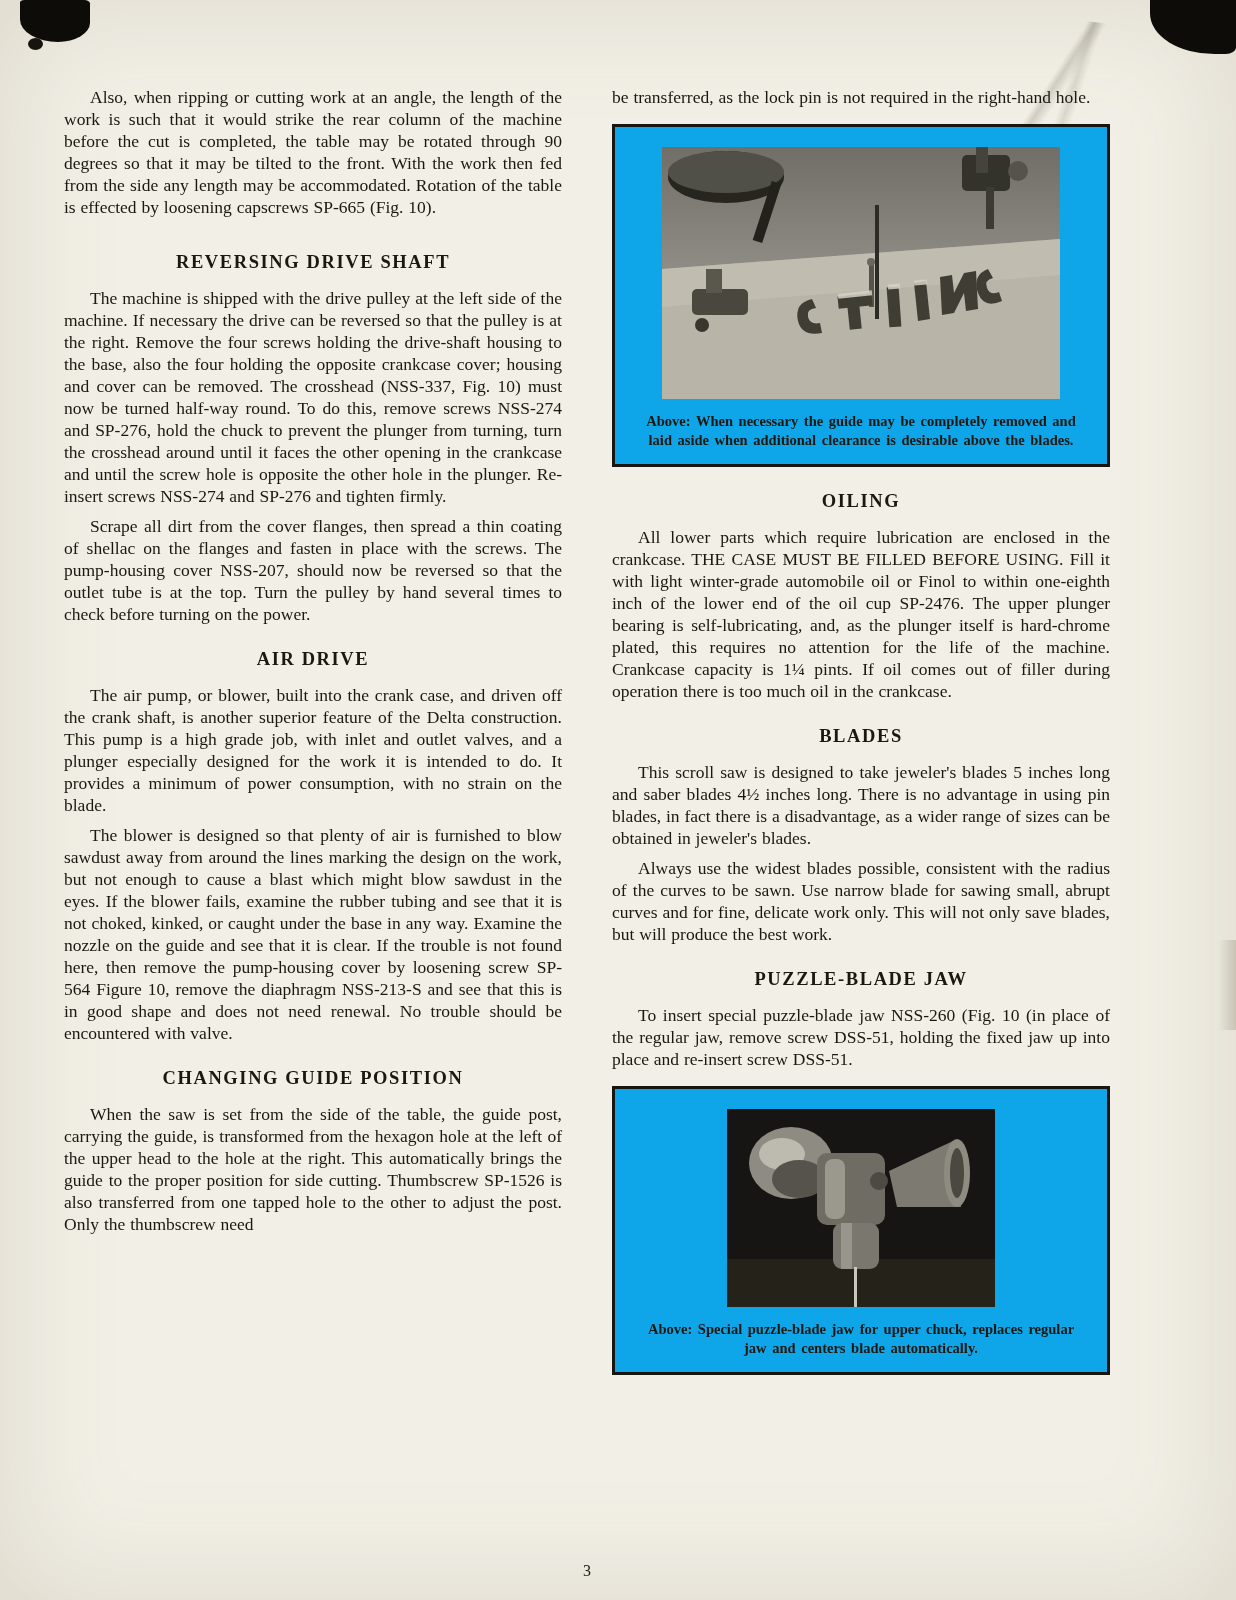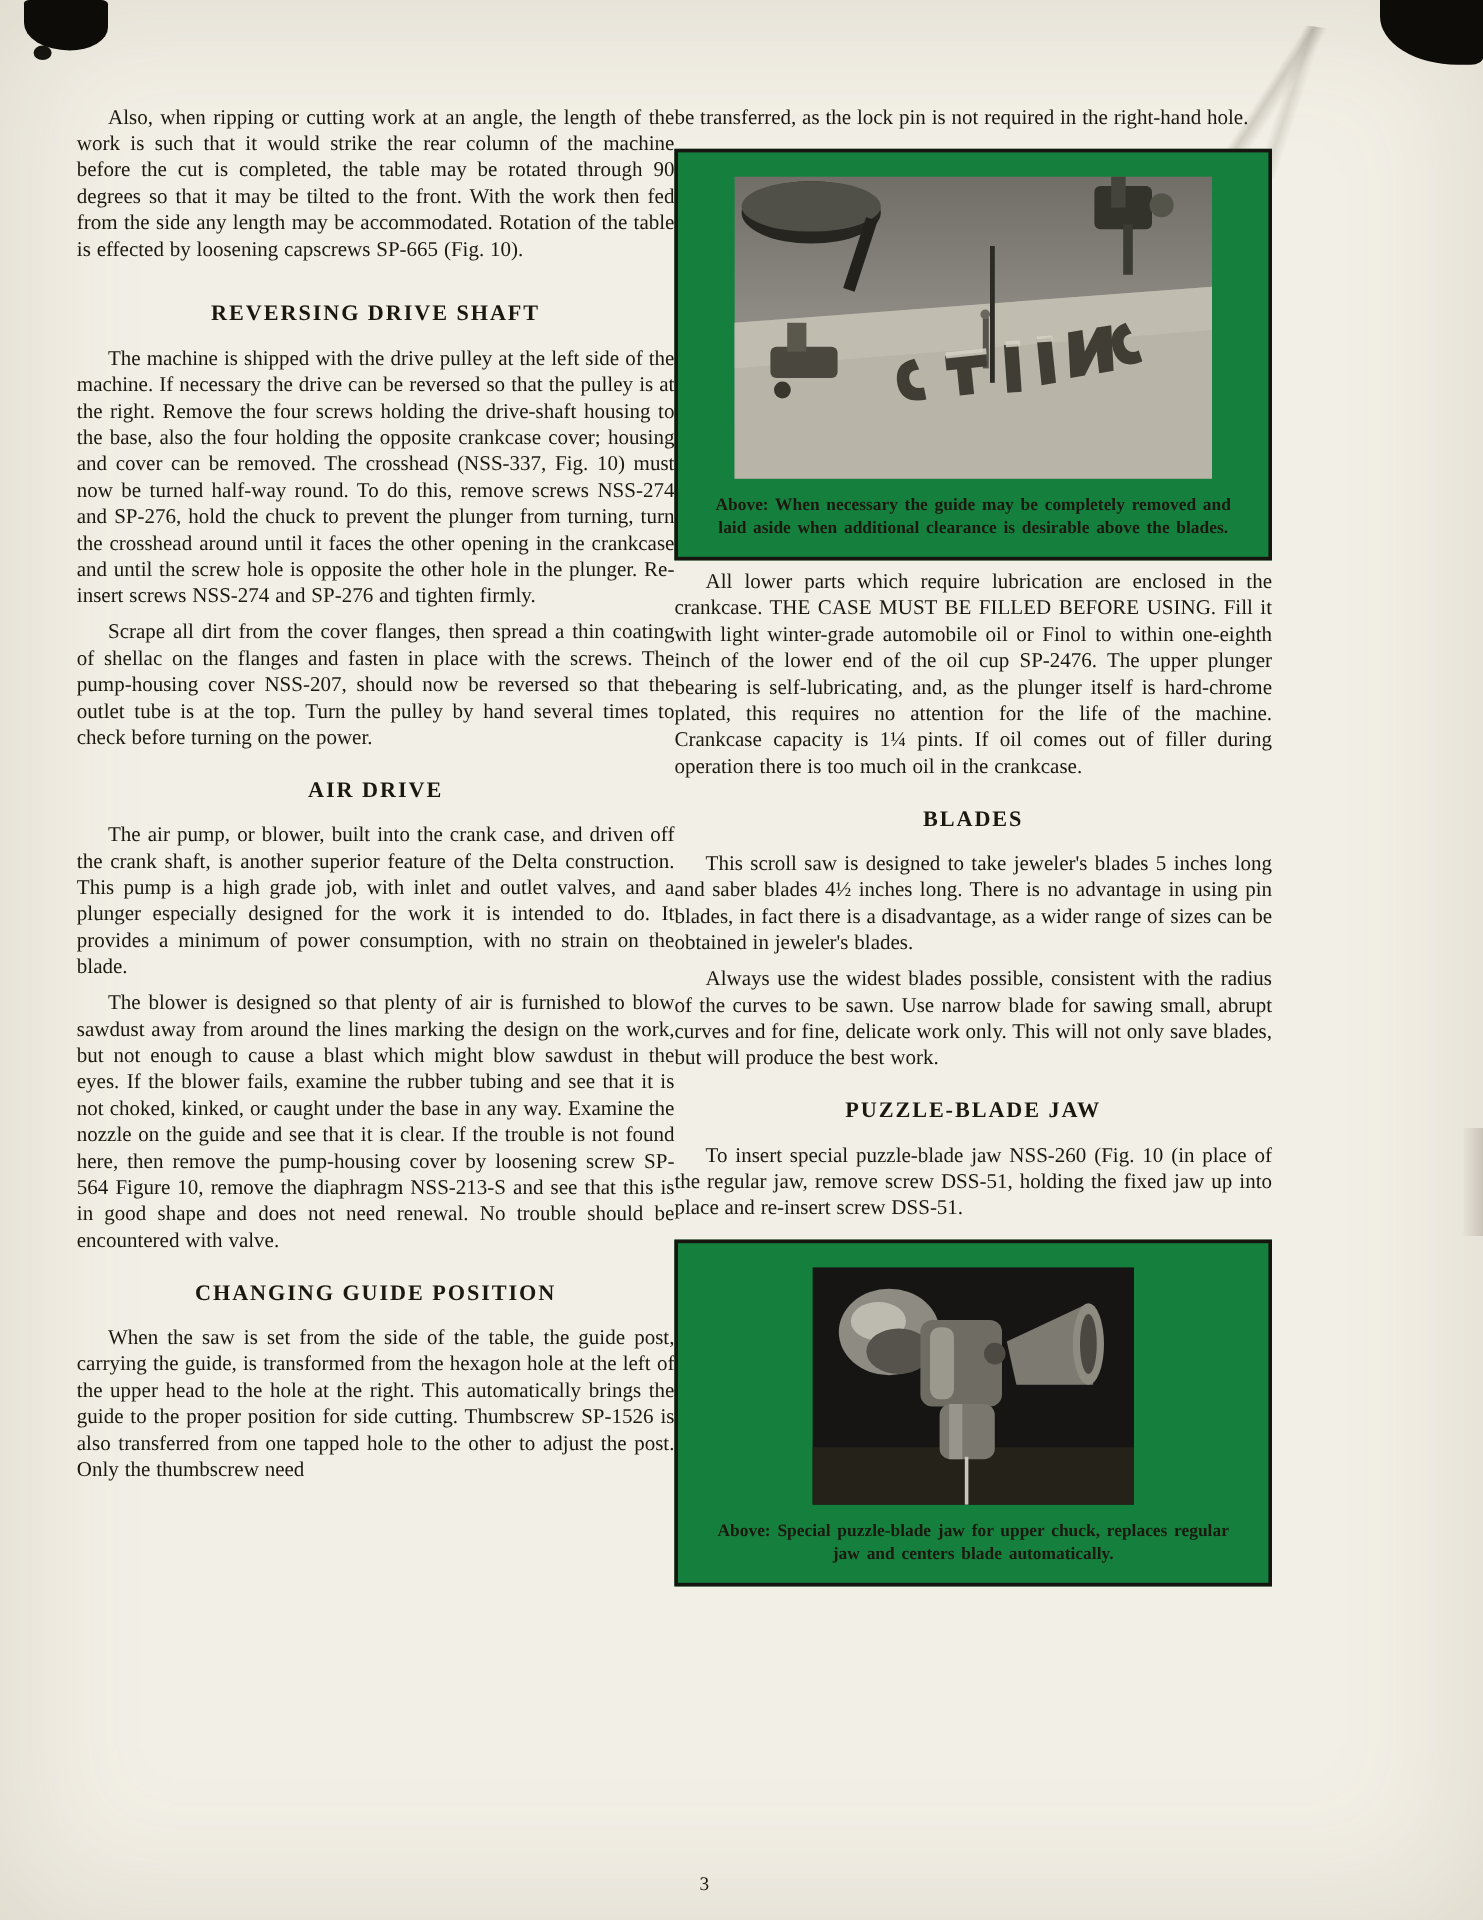--- a/index.html
+++ b/index.html
@@ -9,39 +9,39 @@
     width:1236px; height:1600px;
     margin:0 auto;
     background:#f2efe6;
     color:#1b1810;
     font-family:"Liberation Serif", serif;
     overflow:hidden;
     box-shadow: inset 0 0 120px rgba(120,110,80,0.18);
   }
   .columns {
     position:absolute; top:86px; left:64px;
-    display:flex; 
+    display:flex; gap:50px;
   }
   .col { width:498px; }
   .para {
     font-size:17.5px; line-height:22px;
     text-align:justify; text-indent:26px;
     margin-bottom:8px;
     word-spacing:0.5px;
   }
   .para.no-indent { text-indent:0; }
   .heading {
     font-size:18.5px; font-weight:bold;
     letter-spacing:1.6px; text-align:center;
     margin:24px 0 14px 0;
   }
   .heading.first-tight { margin-top:34px; }
   figure.fig {
     border:3px solid #171510;
-    background:#15803d;
+    background:#0ea5e9;
     margin:16px 0 6px 0;
     padding:20px 0 12px 0;
   }
   .photo-frame { display:block; margin:0 auto; }
   figcaption.caption {
     font-size:14.5px; font-weight:bold;
     line-height:19px; text-align:center;
     padding:13px 30px 2px 30px;
     word-spacing:2px;
   }
@@ -144,20 +144,21 @@
           </g>
           <g fill="#d6d2c5" opacity="0.85">
             <rect x="176" y="145" width="34" height="5" transform="rotate(-6 193 147)"></rect>
             <rect x="226" y="137" width="12" height="5" transform="rotate(-4 232 139)"></rect>
             <rect x="252" y="133" width="13" height="5" transform="rotate(-4 258 135)"></rect>
           </g>
         </svg>
         <figcaption class="caption">Above: When necessary the guide may be completely removed and laid aside when additional clearance is desirable above the blades.</figcaption>
       </figure>
 
+      <h2 class="heading">OILING</h2>
       <p class="para">All lower parts which require lubrication are enclosed in the crankcase. THE CASE MUST BE FILLED BEFORE USING. Fill it with light winter-grade automobile oil or Finol to within one-eighth inch of the lower end of the oil cup SP-2476. The upper plunger bearing is self-lubricating, and, as the plunger itself is hard-chrome plated, this requires no attention for the life of the machine. Crankcase capacity is 1¼ pints. If oil comes out of filler during operation there is too much oil in the crankcase.</p>
 
       <h2 class="heading">BLADES</h2>
       <p class="para">This scroll saw is designed to take jeweler's blades 5 inches long and saber blades 4½ inches long. There is no advantage in using pin blades, in fact there is a disadvantage, as a wider range of sizes can be obtained in jeweler's blades.</p>
       <p class="para">Always use the widest blades possible, consistent with the radius of the curves to be sawn. Use narrow blade for sawing small, abrupt curves and for fine, delicate work only. This will not only save blades, but will produce the best work.</p>
 
       <h2 class="heading">PUZZLE-BLADE JAW</h2>
       <p class="para">To insert special puzzle-blade jaw NSS-260 (Fig. 10 (in place of the regular jaw, remove screw DSS-51, holding the fixed jaw up into place and re-insert screw DSS-51.</p>
 
       <figure class="fig">

